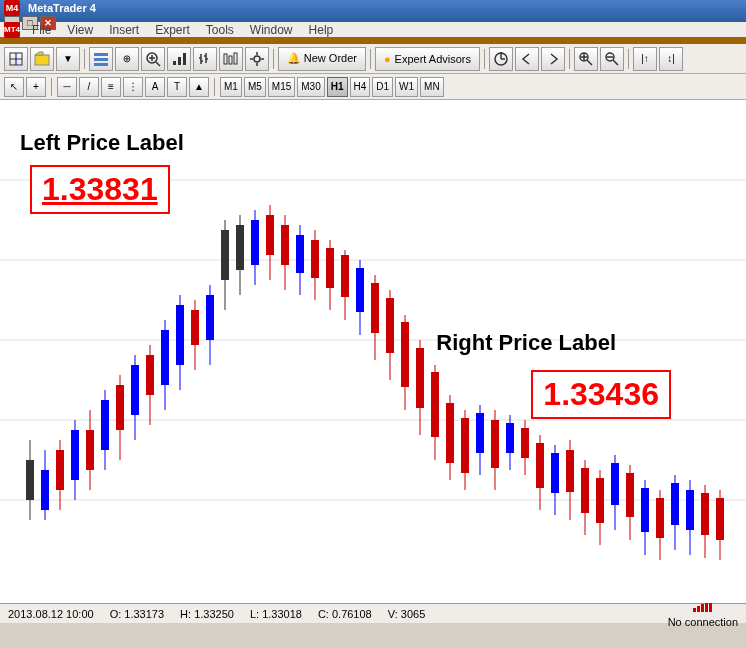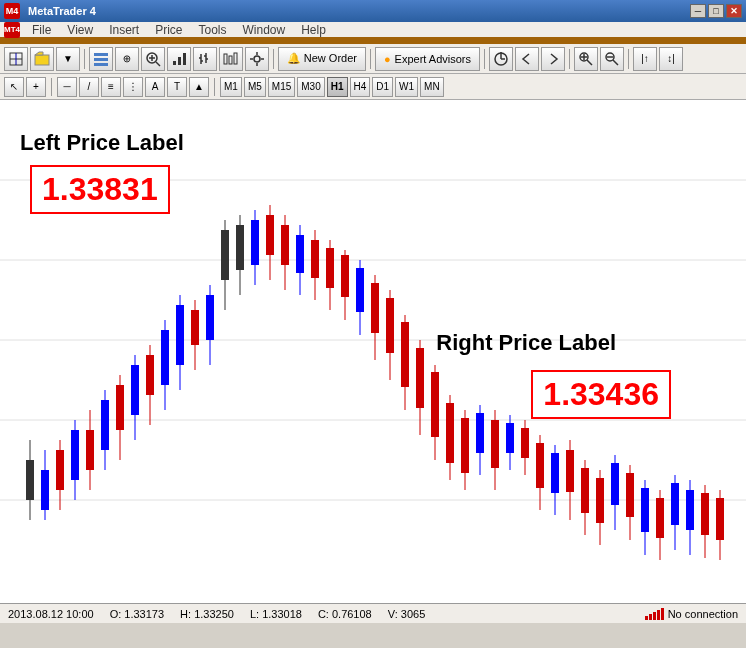--- a/index.html
+++ b/index.html
@@ -3,26 +3,27 @@
   <meta charset="utf-8">
   <style>
     * { margin: 0; padding: 0; box-sizing: border-box; }
     body { width: 746px; height: 648px; overflow: hidden; font-family: 'Segoe UI', Tahoma, Arial, sans-serif; background: #d4d0c8; }
 
     
     .title-bar {
       background: linear-gradient(to bottom, #4a7ec7 0%, #2a5ea0 100%);
       height: 22px;
       display: flex;
-      align-items: center;
+      align-items: flex-start;
       justify-content: space-between;
       padding: 0 4px;
       color: white;
       font-size: 11px;
       font-weight: bold;
+      flex-direction: column;
     }
     .title-bar-left { display: flex; align-items: center; gap: 4px; }
     .title-controls { display: flex; gap: 2px; }
     .title-btn {
       width: 16px; height: 14px;
       display: flex; align-items: center; justify-content: center;
       font-size: 9px; color: black;
       border: 1px solid #666;
       cursor: pointer;
     }
@@ -131,20 +132,21 @@
     .price-box-left {
       position: absolute;
       top: 65px;
       left: 30px;
       border: 2px solid red;
       padding: 4px 10px;
       color: red;
       font-size: 32px;
       font-weight: bold;
       background: white;
+      text-decoration: underline;
     }
     .right-price-label-text {
       position: absolute;
       top: 230px;
       right: 130px;
       font-size: 22px;
       font-weight: bold;
       color: #000;
     }
     .price-box-right {
@@ -173,21 +175,21 @@
       display: flex;
       align-items: center;
       padding: 0 8px;
       border-top: 1px solid #999;
       font-size: 11px;
       gap: 16px;
     }
     .status-item { color: #000; }
     .no-connection {
       margin-left: auto;
-      display: flex; align-items: center; gap: 4px;
+      display: flex; align-items: center; gap: 4px; flex-direction: column;
     }
     .connection-bars {
       display: flex; gap: 1px; align-items: flex-end;
     }
     .bar1 { width: 3px; height: 4px; background: #c00; }
     .bar2 { width: 3px; height: 6px; background: #c00; }
     .bar3 { width: 3px; height: 8px; background: #c00; }
     .bar4 { width: 3px; height: 10px; background: #c00; }
     .bar5 { width: 3px; height: 12px; background: #c00; }
   </style>
@@ -204,21 +206,21 @@
     <div class="title-btn maximize">□</div>
     <div class="title-btn close">✕</div>
   </div>
 </div>
 
 <div class="menu-bar">
   <div class="app-icon" style="font-size:8px;">MT4</div>
   <div class="menu-item">File</div>
   <div class="menu-item">View</div>
   <div class="menu-item">Insert</div>
-  <div class="menu-item">Price</div>
+  <div class="menu-item">Expert</div>
   <div class="menu-item">Tools</div>
   <div class="menu-item">Window</div>
   <div class="menu-item">Help</div>
 </div>
 
 <div class="toolbar">
   <div class="toolbar-btn">
     <svg width="16" height="16" viewBox="0 0 16 16">
         <rect x="2" y="2" width="12" height="12" fill="none" stroke="#333" stroke-width="1"></rect>
         <line x1="2" y1="8" x2="14" y2="8" stroke="#333" stroke-width="1"></line>

